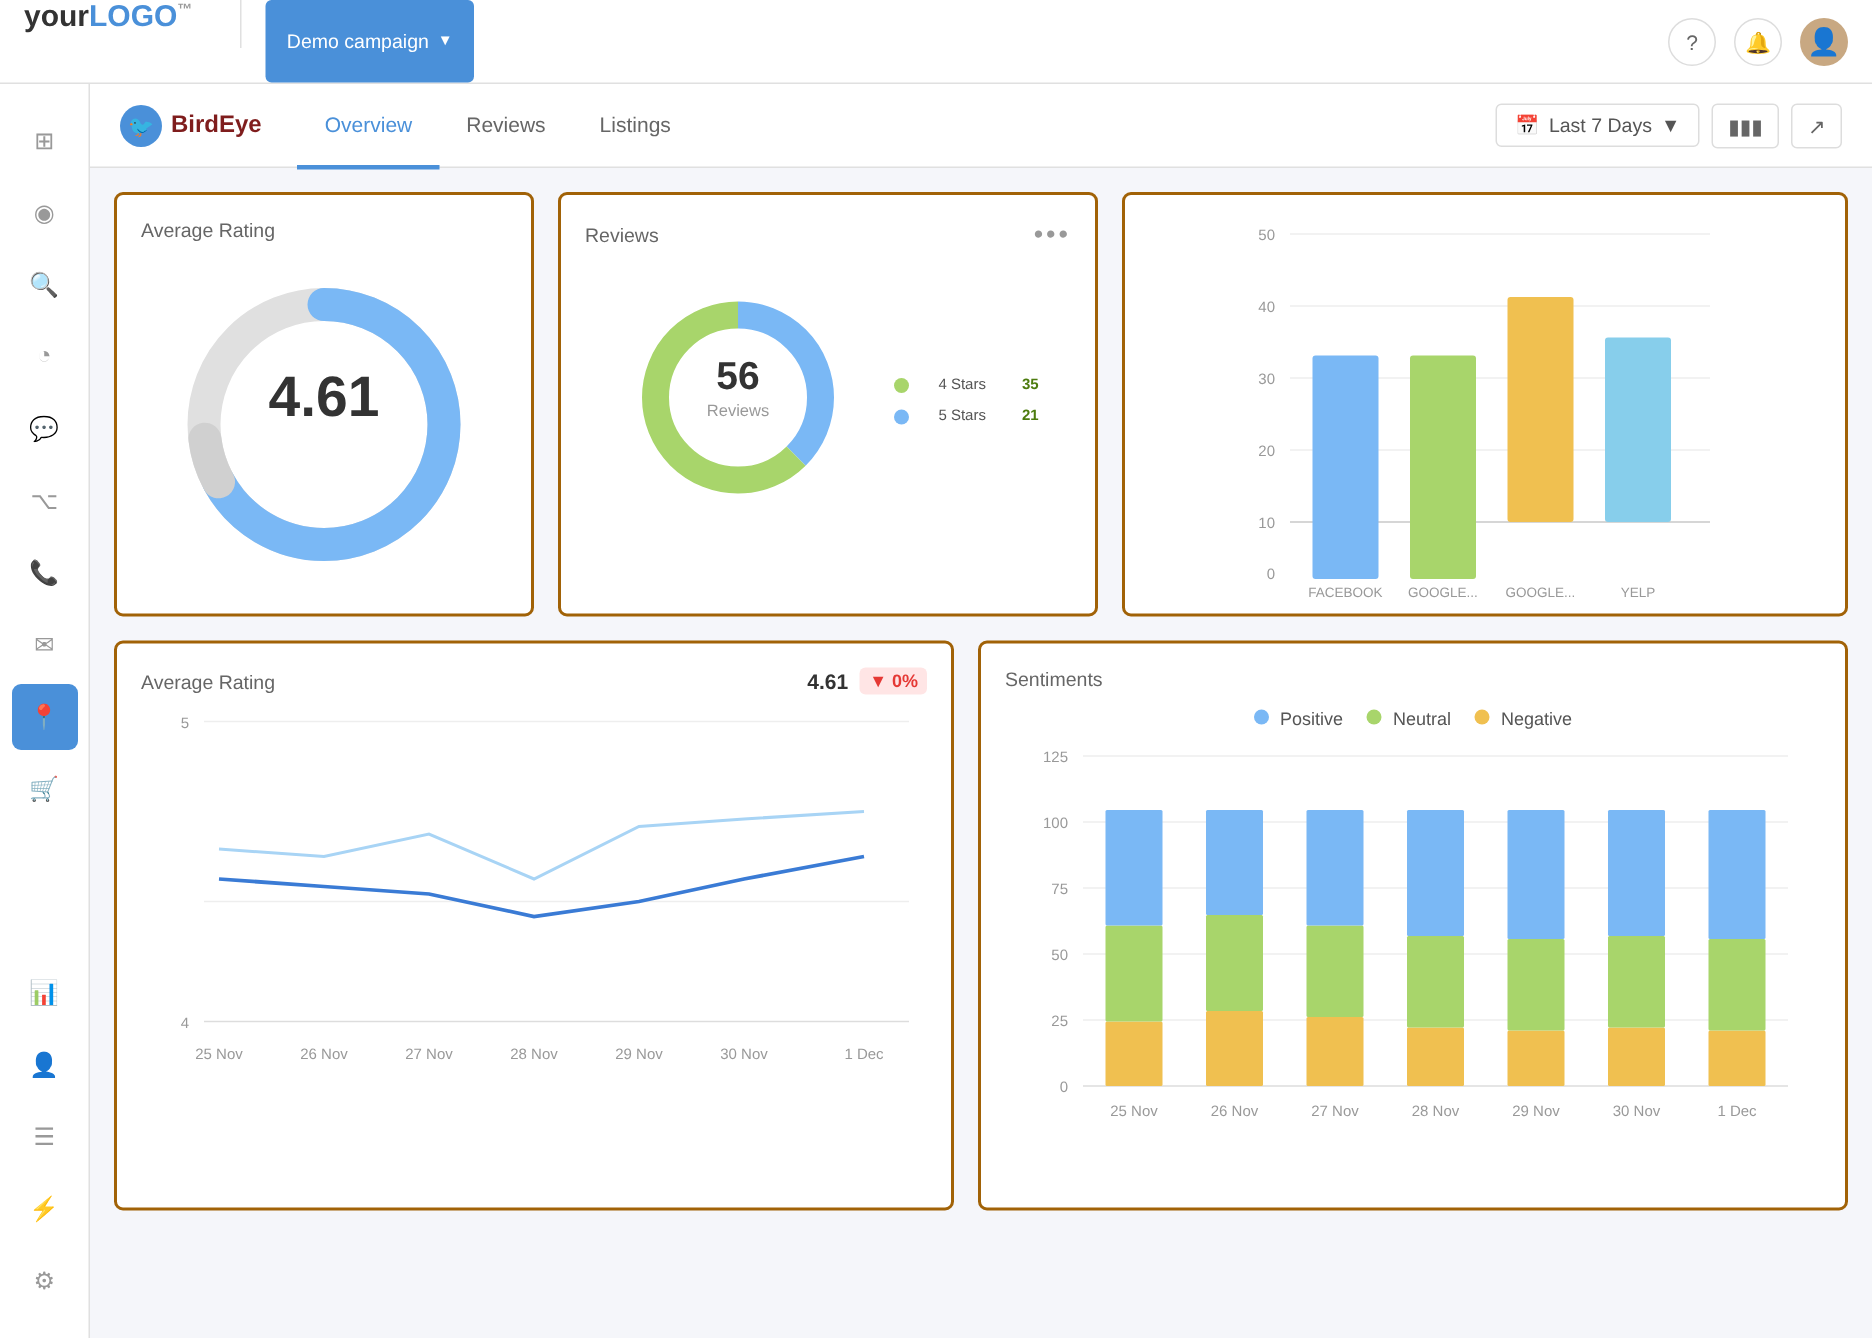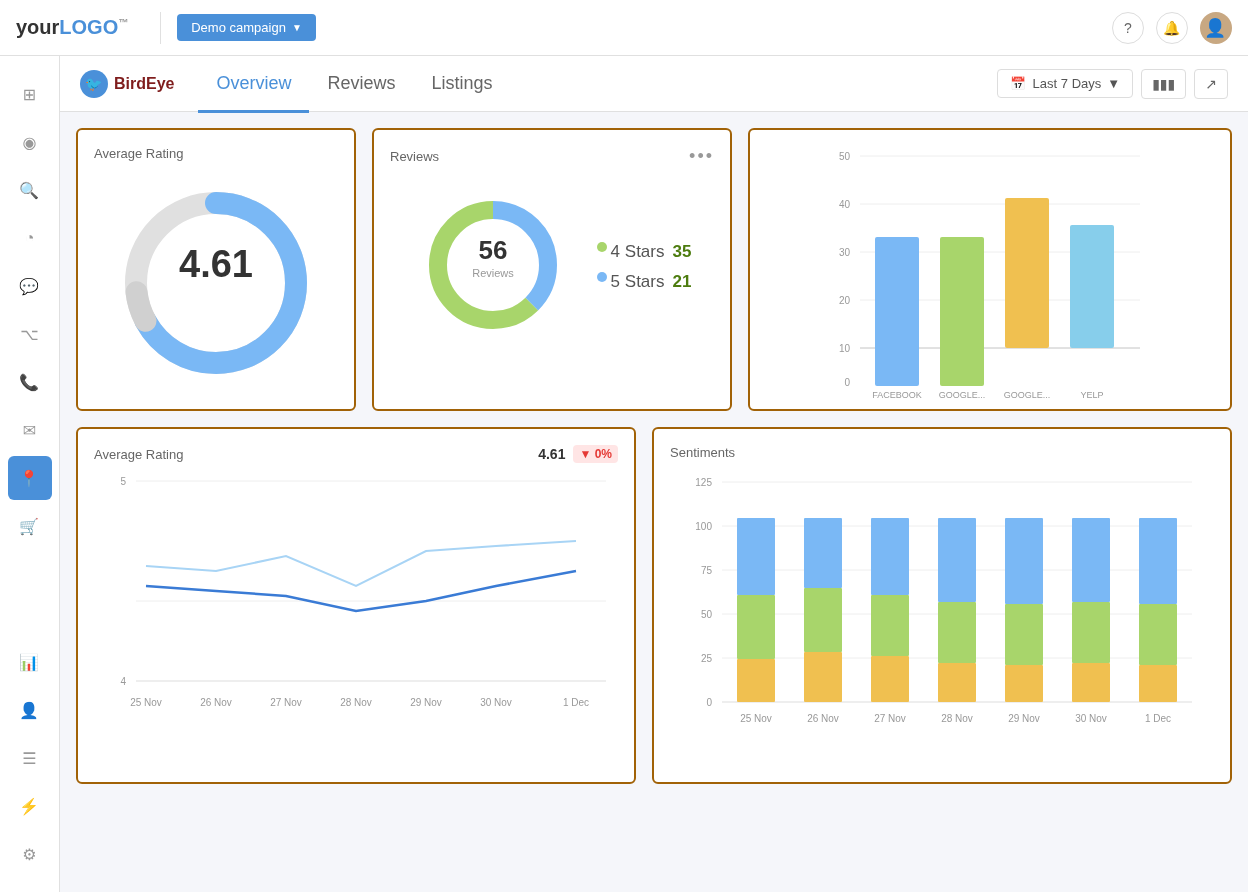--- a/index.html
+++ b/index.html
@@ -4,21 +4,20 @@
   <style>
     * { box-sizing: border-box; margin: 0; padding: 0; }
     body { font-family: -apple-system, BlinkMacSystemFont, 'Segoe UI', sans-serif; background: #f5f6fa; display: flex; flex-direction: column; height: 892px; overflow: hidden; }
 
     
     .top-nav {
       height: 56px;
       background: #fff;
       border-bottom: 1px solid #e0e0e0;
       display: flex;
-      align-items: center;
       padding: 0 16px;
       z-index: 10;
       flex-shrink: 0;
     }
     .top-nav .logo {
       font-size: 20px;
       font-weight: 700;
       color: #333;
       margin-right: 16px;
     }
@@ -117,21 +116,21 @@
       display: flex; align-items: center; justify-content: center;
       color: #fff;
       font-size: 14px;
     }
     .brand-name { font-weight: 700; font-size: 16px; color: #7f1d1d; }
     .sub-nav-tabs { display: flex; align-items: center; gap: 0; }
     .sub-nav-tab {
       padding: 0 18px;
       height: 56px;
       display: flex; align-items: center;
-      font-size: 18px;
+      font-size: 14px;
       color: #666;
       cursor: pointer;
       border-bottom: 3px solid transparent;
       position: relative;
       top: 1px;
       text-align: center;
     }
     .sub-nav-tab.active { color: #4a90d9; border-bottom: 3px solid #4a90d9; font-weight: 500; }
     .sub-nav-right {
       margin-left: auto;
@@ -188,21 +187,21 @@
     
     .avg-rating-card { flex: 0 0 280px; }
     .donut-container { display: flex; align-items: center; justify-content: center; height: 220px; }
 
     
     .reviews-card { flex: 0 0 360px; }
     .reviews-card .card-title-row { display: flex; justify-content: space-between; align-items: center; }
     .more-dots { color: #999; cursor: pointer; font-size: 18px; letter-spacing: 2px; }
     .reviews-inner { display: flex; align-items: center; gap: 24px; justify-content: center; height: 200px; }
     .legend { display: flex; flex-direction: column; gap: 10px; }
-    .legend-item { display: flex; align-items: flex-start; gap: 4px; font-size: 17px; color: #555; }
+    .legend-item { display: flex; align-items: flex-end; gap: 20px; font-size: 10px; color: #555; }
     .legend-dot { width: 10px; height: 10px; border-radius: 50%; }
     .legend-count { font-weight: 700; color: #4d7c0f; margin-left: 4px; }
 
     
     .by-source-card { flex: 1; }
     .bar-chart-area { height: 240px; position: relative; }
 
     
     .avg-rating-line-card { flex: 0 0 560px; }
     .sentiments-card { flex: 1; }
@@ -452,20 +451,34 @@
               <text x="260" y="235" text-anchor="middle" font-size="10" fill="#999">28 Nov</text>
               <text x="330" y="235" text-anchor="middle" font-size="10" fill="#999">29 Nov</text>
               <text x="400" y="235" text-anchor="middle" font-size="10" fill="#999">30 Nov</text>
               <text x="480" y="235" text-anchor="middle" font-size="10" fill="#999">1 Dec</text>
             </svg>
           </div>
         </div>
 
         <div class="card sentiments-card">
           <div class="card-title">Sentiments</div>
+          <div class="sentiment-legend">
+            <span>
+              <span class="sentiment-dot" style="background:#7ab8f5"></span>
+              <span>Positive</span>
+            </span>
+            <span>
+              <span class="sentiment-dot" style="background:#a8d56b"></span>
+              <span>Neutral</span>
+            </span>
+            <span>
+              <span class="sentiment-dot" style="background:#f0c050"></span>
+              <span>Negative</span>
+            </span>
+          </div>
           <svg width="100%" height="290" viewBox="0 0 520 290">
 
             <line x1="40" y1="10" x2="510" y2="10" stroke="#eee" stroke-width="1"></line>
             <line x1="40" y1="54" x2="510" y2="54" stroke="#eee" stroke-width="1"></line>
             <line x1="40" y1="98" x2="510" y2="98" stroke="#eee" stroke-width="1"></line>
             <line x1="40" y1="142" x2="510" y2="142" stroke="#eee" stroke-width="1"></line>
             <line x1="40" y1="186" x2="510" y2="186" stroke="#eee" stroke-width="1"></line>
             <line x1="40" y1="230" x2="510" y2="230" stroke="#ddd" stroke-width="1"></line>
 
             <text x="30" y="14" text-anchor="end" font-size="10" fill="#999">125</text>

